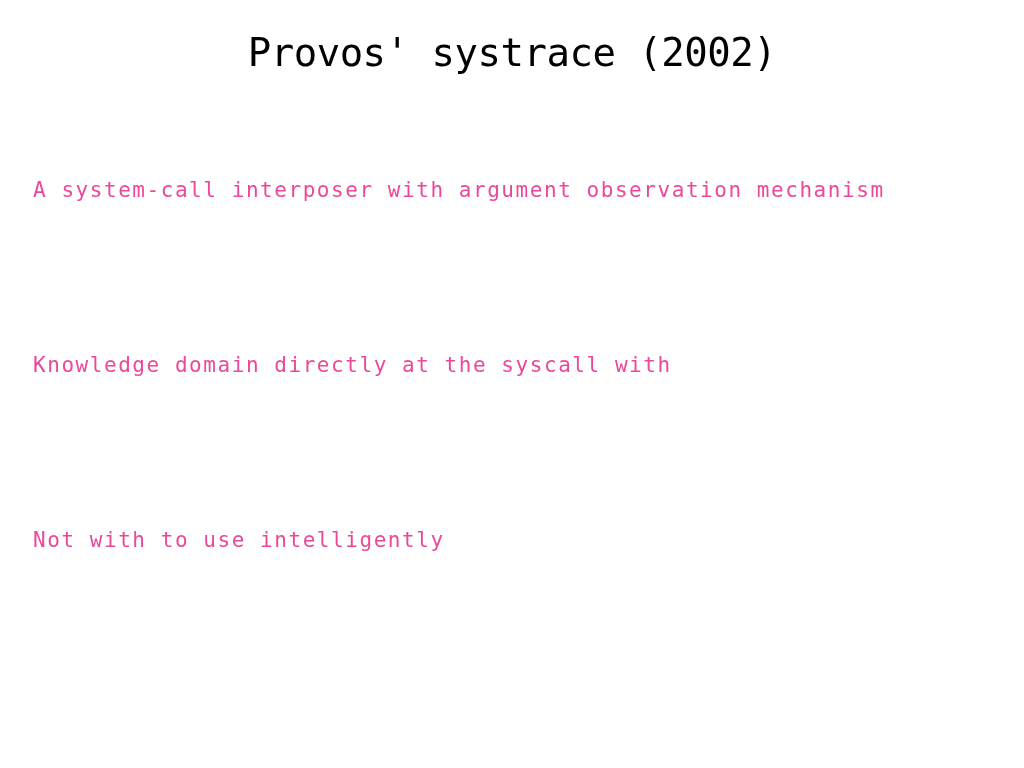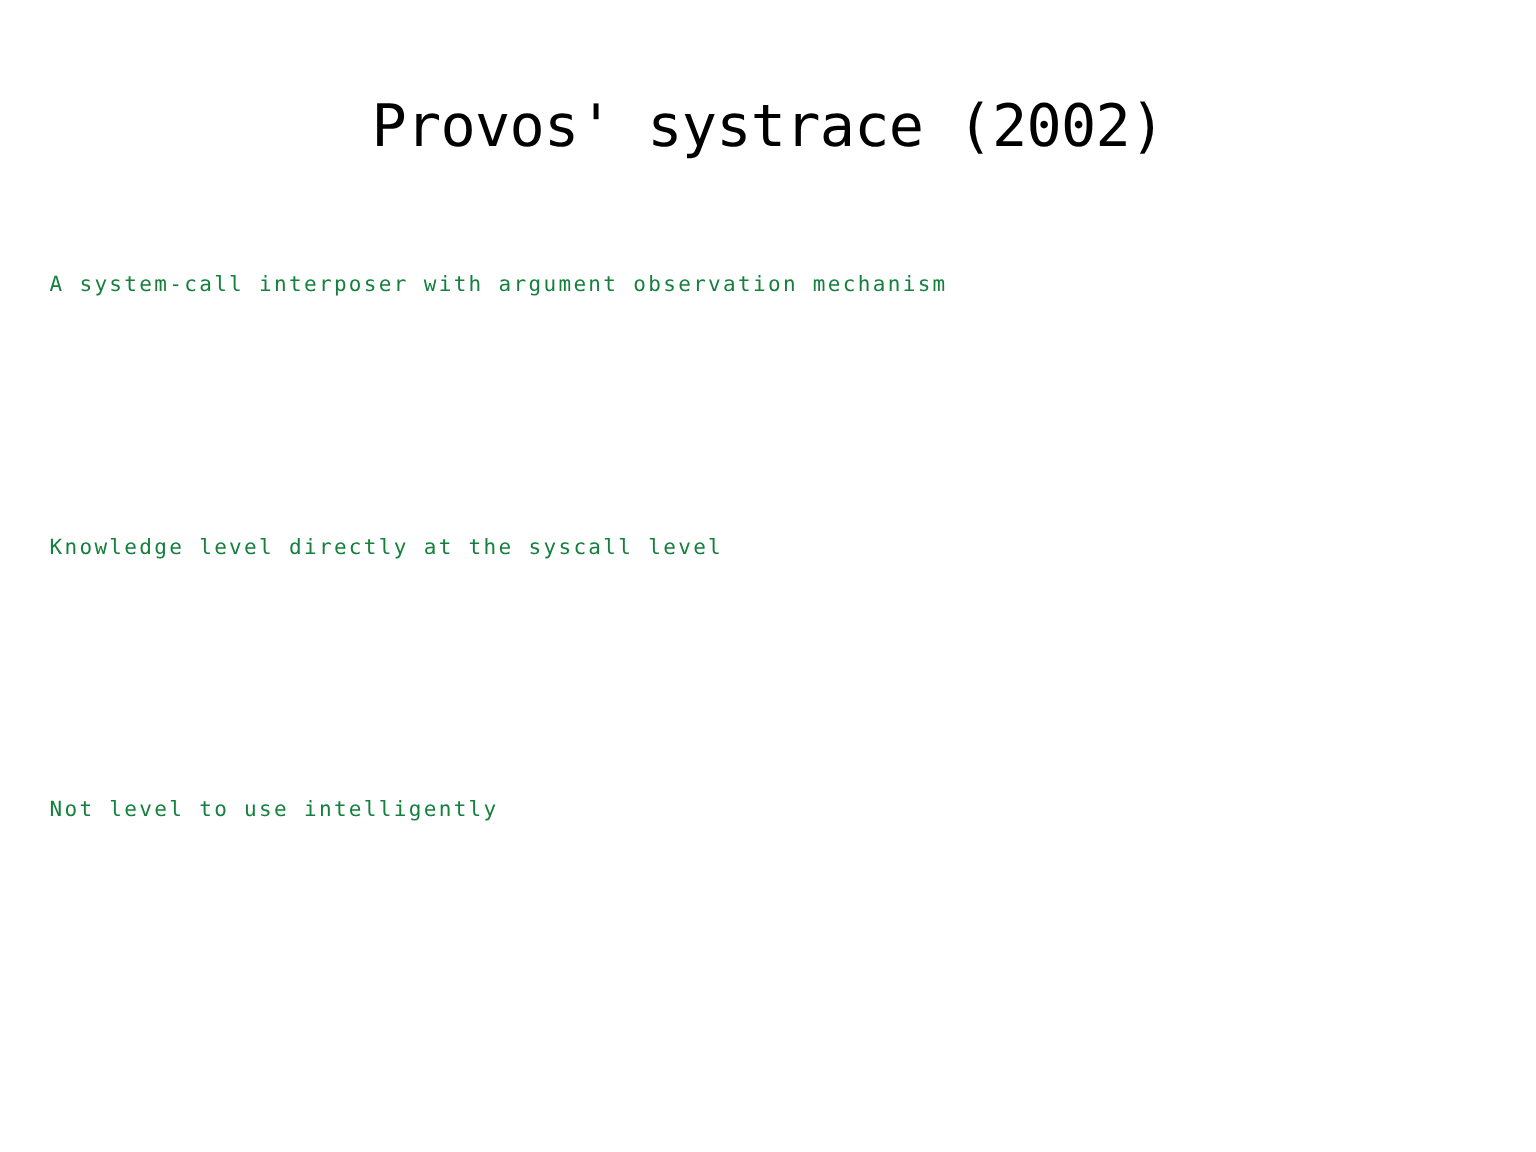--- a/index.html
+++ b/index.html
@@ -26,32 +26,31 @@
     top: 29px;
     width: 1024px;
     text-align: center;
     color: #000000;
     font-family: "DejaVu Sans Mono", monospace;
     font-size: 39px;
     font-weight: 400;
     letter-spacing: -0.5px;
     line-height: 48px;
     white-space: pre;
-    margin-top: 32px;
   }
   .body-block {
     position: absolute;
     left: 33px;
     top: 118px;
     width: 960px;
   }
   .para {
-    color: #15803d;
+    color: #ec4899;
     font-family: "DejaVu Sans Mono", monospace;
-    font-size: 14px;
+    font-size: 21px;
     font-weight: 400;
     letter-spacing: 1.55px;
     line-height: 29px;
     margin: 0 0 30px 0;
     white-space: pre-wrap;
   }
   .para-line {
     display: block;
     white-space: pre;
   }
@@ -63,22 +62,22 @@
 
   <div class="slide-title">Provos' systrace (2002)</div>
 
   <div class="body-block">
 
     <div class="para">
       <span class="para-line">A system-call interposer with argument observation mechanism</span>
     </div>
 
     <div class="para">
-      <span class="para-line">Knowledge level directly at the syscall level</span>
+      <span class="para-line">Knowledge domain directly at the syscall with</span>
     </div>
 
 
     <div class="para">
-      <span class="para-line">Not level to use intelligently</span>
+      <span class="para-line">Not with to use intelligently</span>
     </div>
 
   </div>
 </div>
 
 </body></html>

